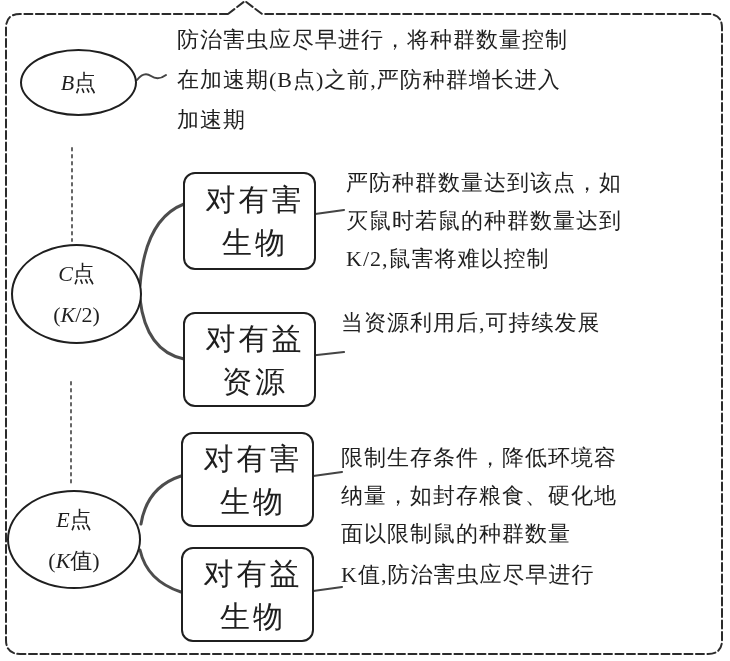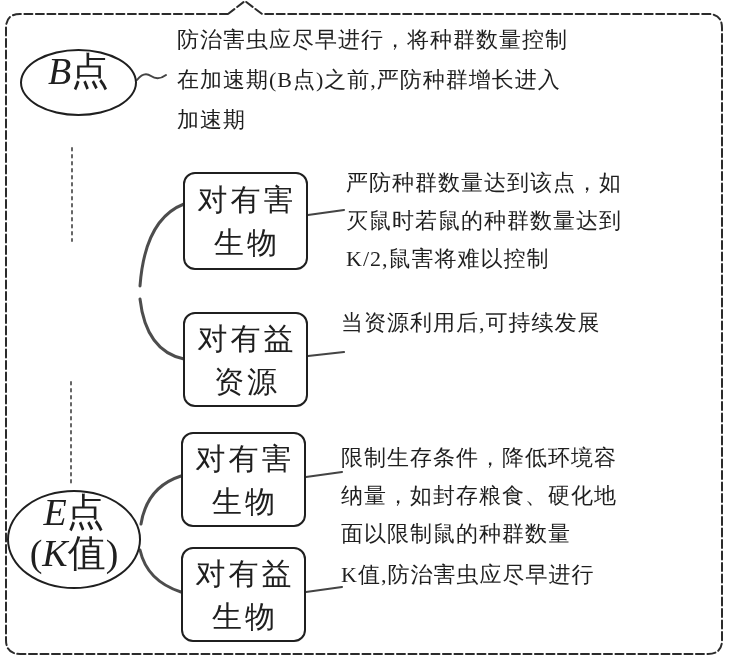--- a/index.html
+++ b/index.html
@@ -13,30 +13,30 @@
   .layer { position:absolute; left:0; top:0; width:730px; height:661px; }
   svg path { fill:none; stroke-linecap:round; }
 
   .note { position:absolute; font-size:22px; line-height:38px; letter-spacing:1px; white-space:nowrap; }
   .note .nline { height:38px; }
   .note.top { line-height:40px; }
   .note.top .nline { height:40px; }
 
   .oval {
     position:absolute; border:2.5px solid var(--ink); border-radius:50%;
-    display:flex; flex-direction:column; align-items:center; justify-content:flex-start;
-    text-align:center; font-size:38px; line-height:41px; background:var(--paper);
+    display:flex; flex-direction:column; align-items:center; justify-content:center;
+    text-align:center; font-size:22px; line-height:41px; background:var(--paper);
   }
   .oval .oline { height:41px; white-space:nowrap; }
 
   .rbox {
     position:absolute; border:2.5px solid var(--ink); border-radius:12px;
     display:flex; flex-direction:column; align-items:center; justify-content:center;
     text-align:center; font-size:30px; line-height:43px; background:var(--paper);
-    letter-spacing:3px; text-indent:3px;
+    letter-spacing:3px; text-indent:3px;padding-left:8px;
   }
   .rbox .bline { height:43px; white-space:nowrap; }
 
   .it { font-style:italic; }
 </style>
 </head>
 <body>
 
 <div class="canvas">
 
@@ -62,20 +62,24 @@
   <div class="oval" style="left:20px;top:49px;width:113px;height:63px">
     <div class="oline"><span class="it">B</span><span>点</span></div>
   </div>
 
   <div class="note top" style="left:177px;top:20px">
     <div class="nline">防治害虫应尽早进行，将种群数量控制</div>
     <div class="nline">在加速期(B点)之前,严防种群增长进入</div>
     <div class="nline">加速期</div>
   </div>
 
+  <div class="oval" style="left:11px;top:244px;width:127px;height:96px">
+    <div class="oline"><span class="it">C</span><span>点</span></div>
+    <div class="oline"><span>(</span><span class="it">K</span><span>/2)</span></div>
+  </div>
 
   <div class="rbox" style="left:183px;top:172px;width:121px;height:94px">
     <div class="bline">对有害</div>
     <div class="bline">生物</div>
   </div>
   <div class="rbox" style="left:183px;top:312px;width:121px;height:91px">
     <div class="bline">对有益</div>
     <div class="bline">资源</div>
   </div>
 

